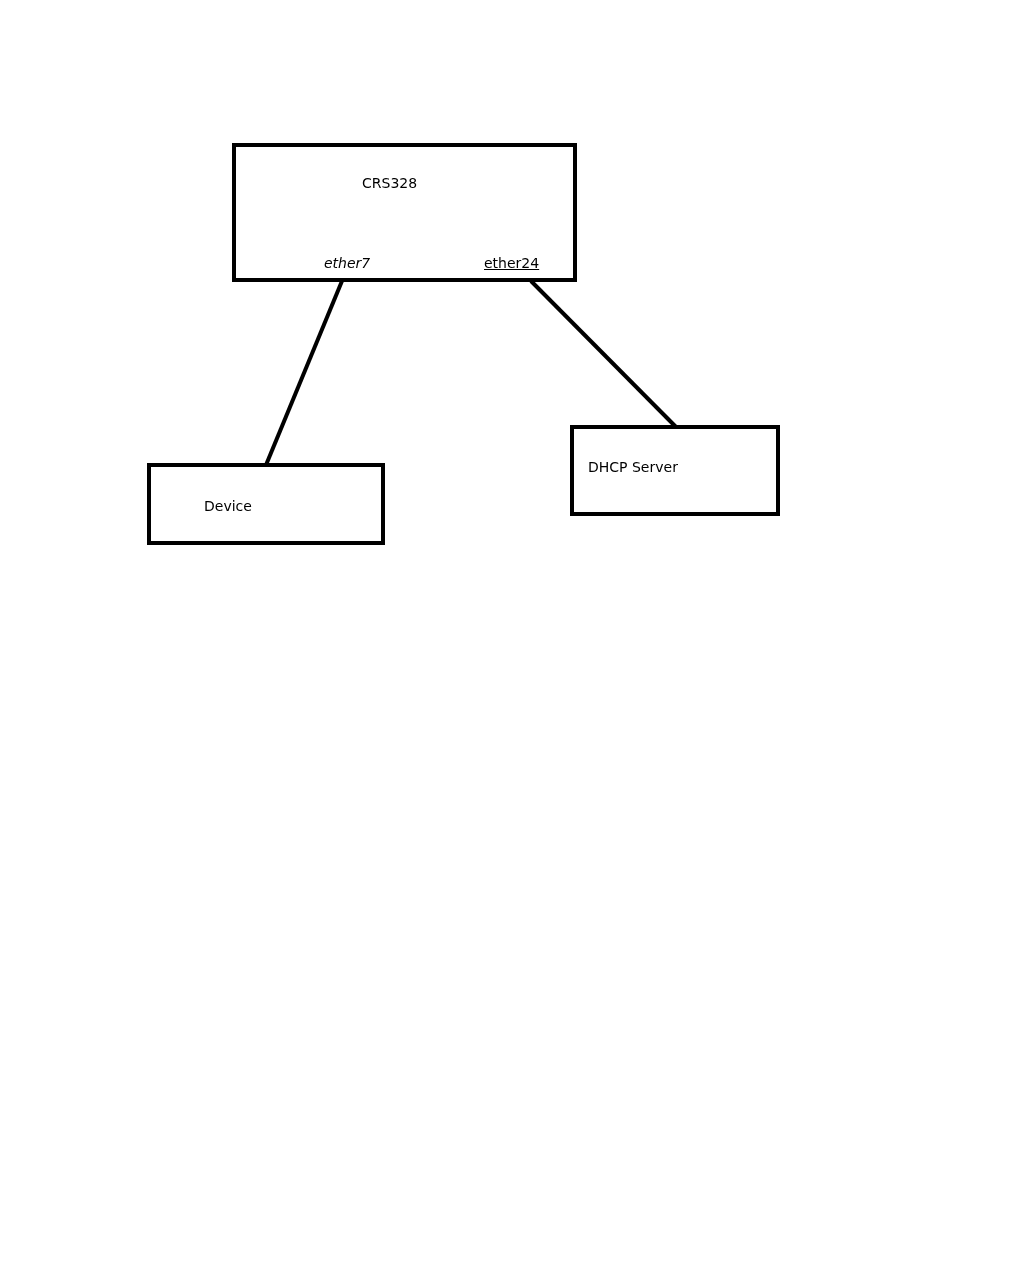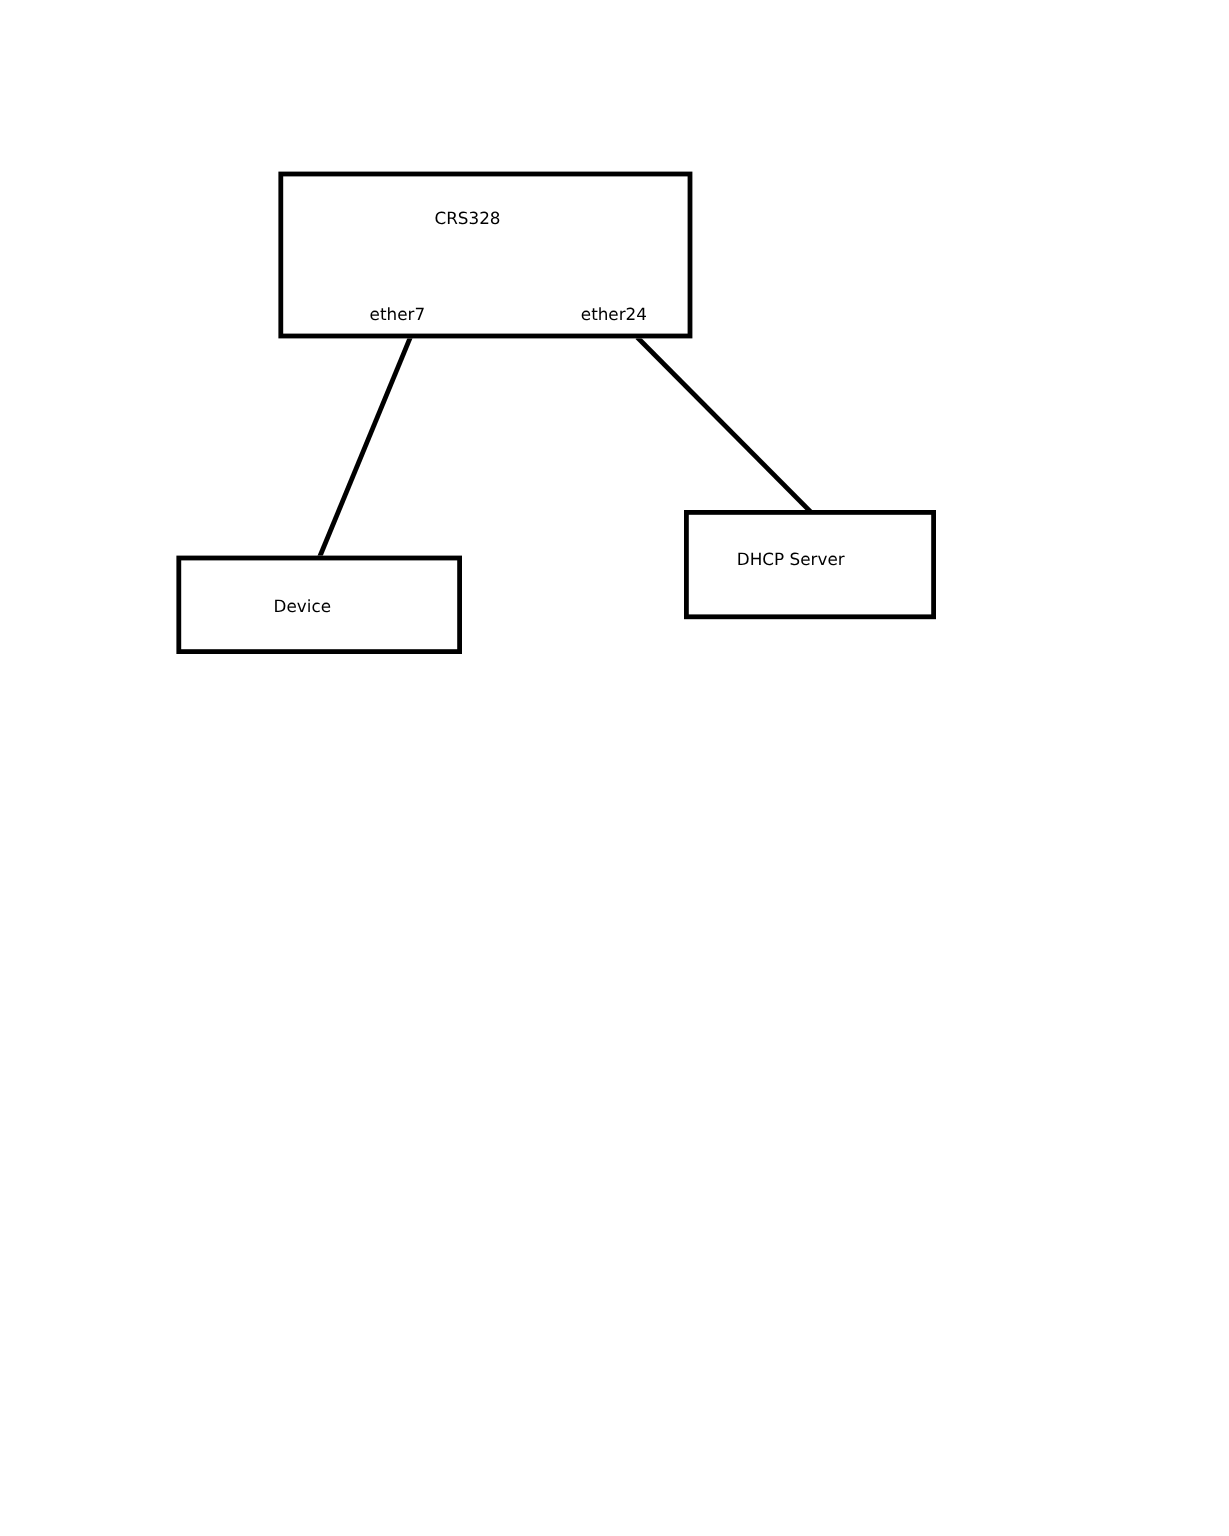--- a/index.html
+++ b/index.html
@@ -12,20 +12,20 @@
 </head>
 <body>
 
 <svg class="lines" viewBox="0 0 1024 1280">
   <line x1="342" y1="281" x2="266" y2="465" stroke="#000" stroke-width="4"></line>
   <line x1="531" y1="281" x2="676" y2="427" stroke="#000" stroke-width="4"></line>
 </svg>
 
 <div class="box" style="left:232px; top:143px; width:345px; height:139px;"></div>
 <span class="label" style="left:362px; top:173px;">CRS328</span>
-<span class="label" style="left:308px; top:253px;">ether7</span>
-<span class="label" style="left:484px; top:253px;">ether24</span>
+<span class="label" style="left:324px; top:253px;font-style:italic;">ether7</span>
+<span class="label" style="left:484px; top:253px;text-decoration:underline;">ether24</span>
 
 <div class="box" style="left:147px; top:463px; width:238px; height:82px;"></div>
-<span class="label" style="left:228px; top:496px;">Device</span>
+<span class="label" style="left:204px; top:496px;">Device</span>
 
 <div class="box" style="left:570px; top:425px; width:210px; height:91px;"></div>
-<span class="label" style="left:614px; top:457px;text-align:center;">DHCP Server</span>
+<span class="label" style="left:588px; top:457px;text-align:center;">DHCP Server</span>
 
 </body></html>

